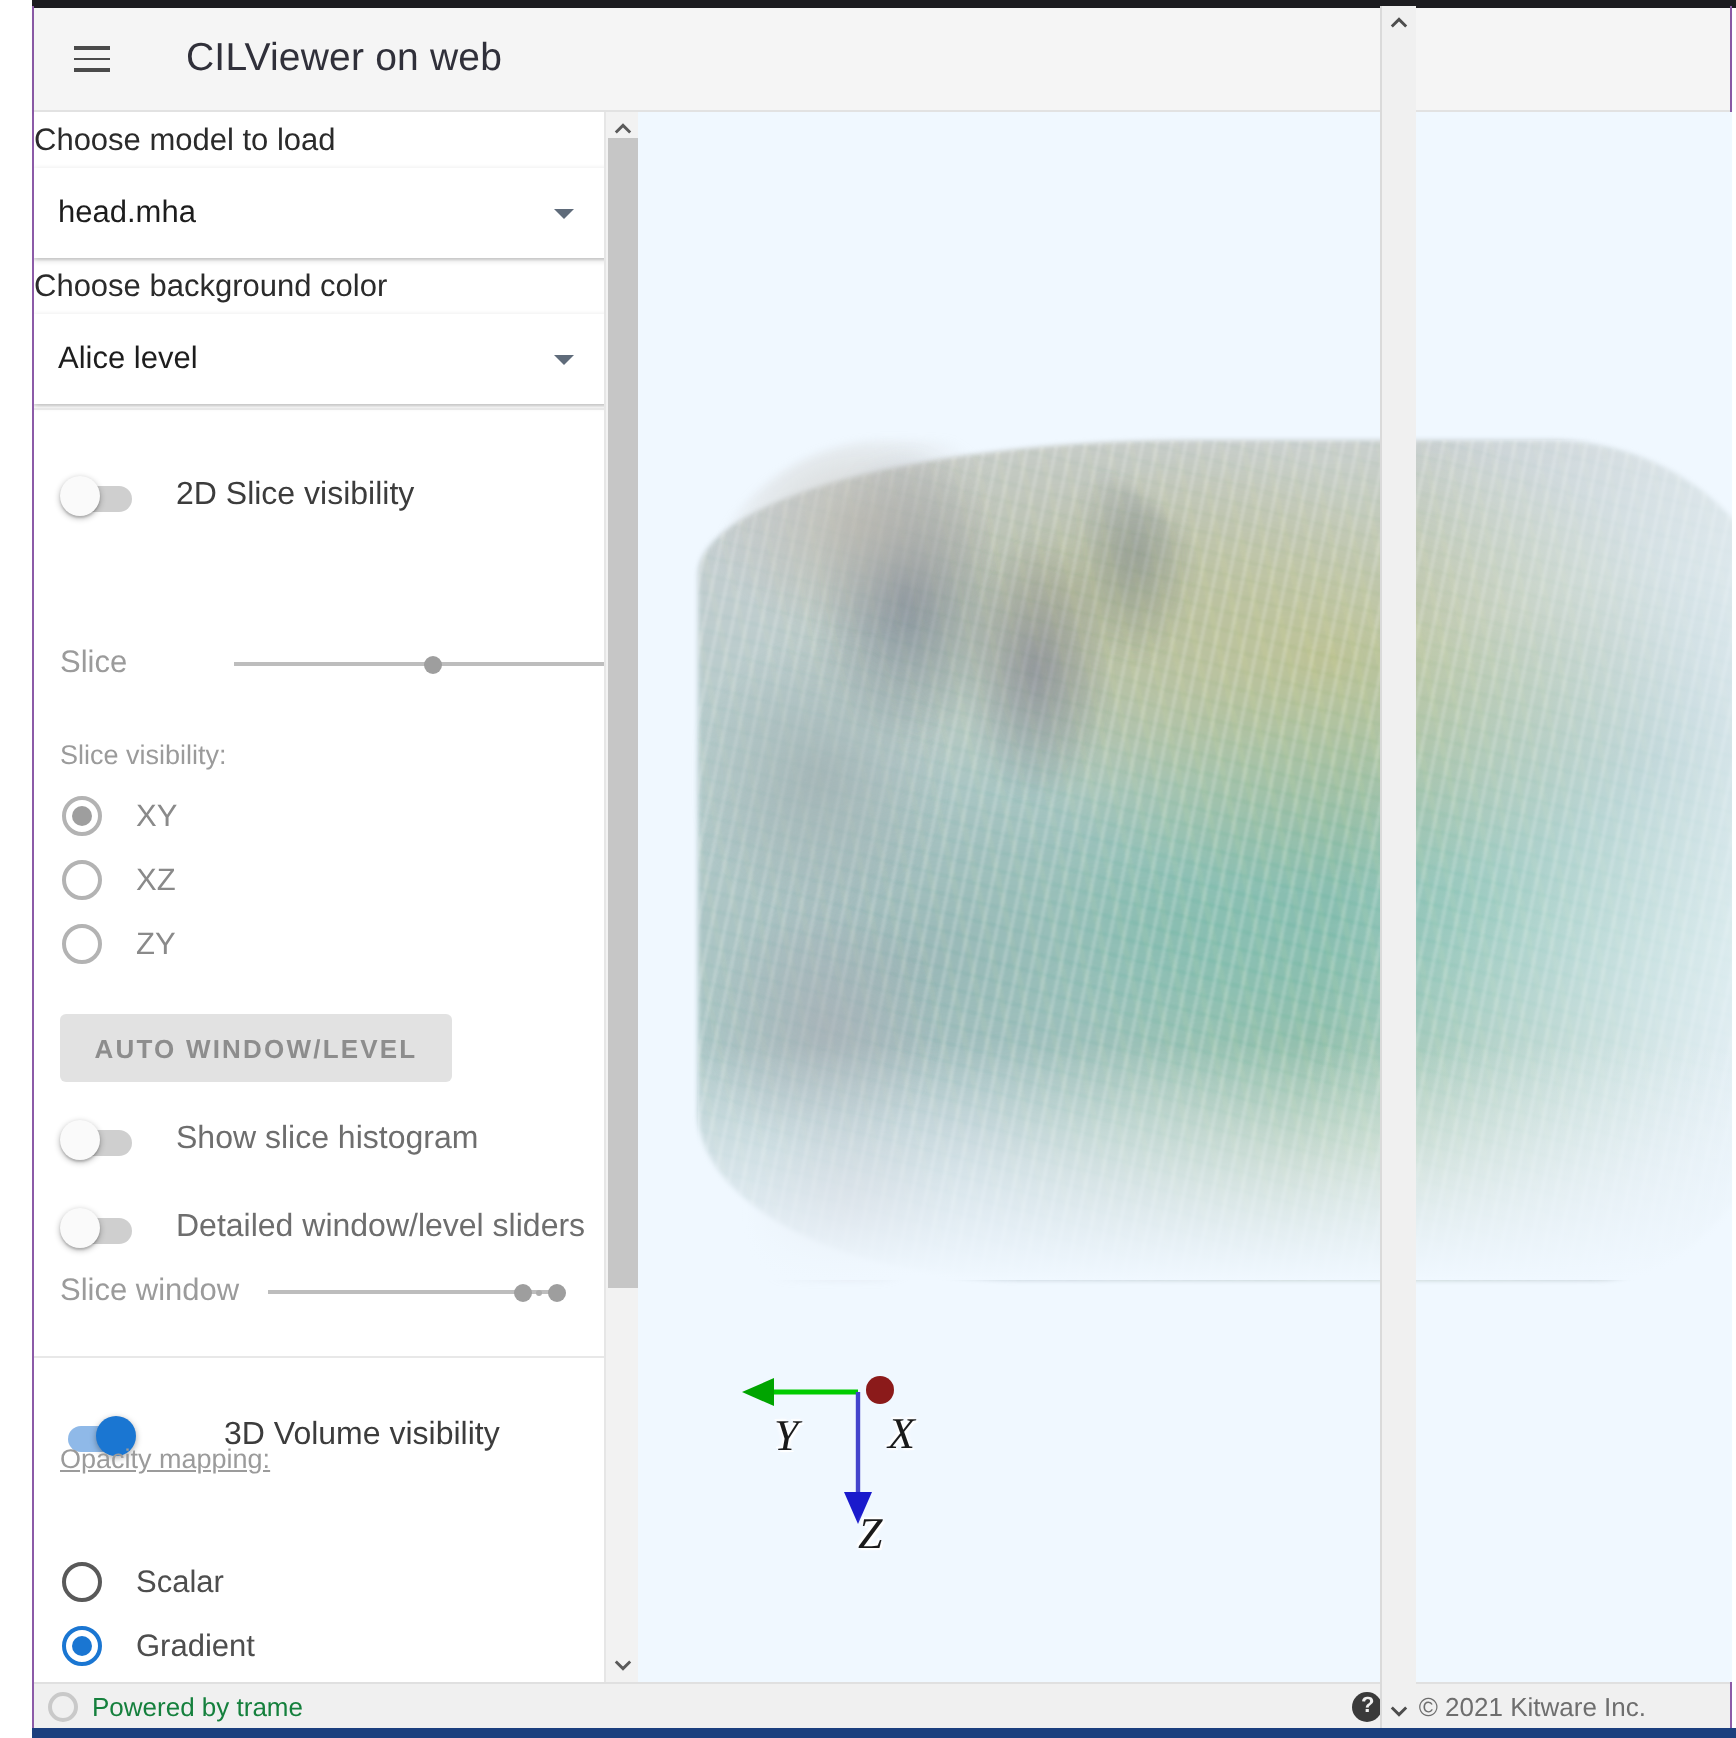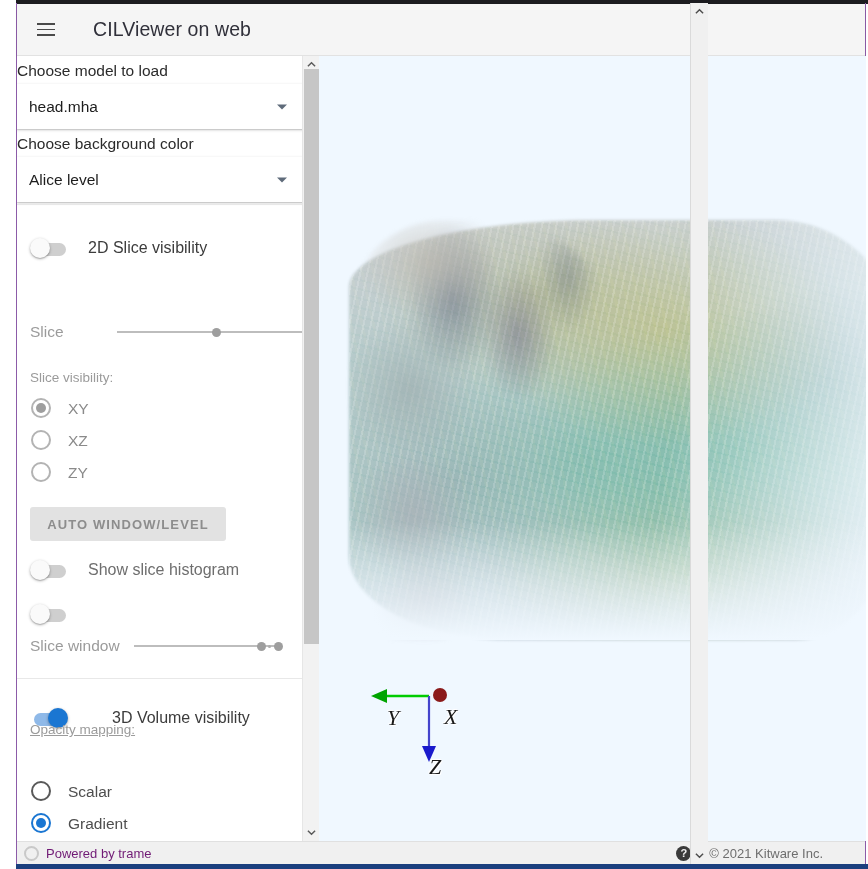--- a/index.html
+++ b/index.html
@@ -316,21 +316,21 @@
     position: absolute; left: 1px; bottom: 5px;
     width: 848px; height: 23px;
     background: #f0f0f0;
     border-top: 1px solid #e0e0e0;
     display: flex; align-items: center;
   }
   #powered-spinner {
     width: 15px; height: 15px; border-radius: 50%;
     border: 2px solid #c9c9c9; margin-left: 7px; flex: 0 0 auto;
   }
-  #powered-text { font-size: 13px; color: #701a75; margin-left: 7px; }
+  #powered-text { font-size: 13px; color: #15803d; margin-left: 7px; }
   #footer-right { margin-left: auto; display: flex; align-items: center; margin-right: 42px; }
   #help-icon {
     width: 15px; height: 15px; border-radius: 50%;
     background: #3a3a3a; color: #f0f0f0;
     font-size: 11px; font-weight: bold; line-height: 15px; text-align: center;
     flex: 0 0 auto; cursor: pointer;
   }
   #copyright-text { font-size: 13px; color: #6e6e6e; margin-left: 18px; }
 </style>
 </head>
@@ -413,20 +413,21 @@
           <div class="knob"></div>
         </div>
         <div class="toggle-label">Show slice histogram</div>
       </div>
 
       <div class="toggle-row" id="toggle-detailed" style="top:548px">
         <div class="switch">
           <div class="track"></div>
           <div class="knob"></div>
         </div>
+        <div class="toggle-label">Detailed window/level sliders</div>
       </div>
 
       <div class="slider-row" id="slider-window" style="top:580px">
         <span class="slider-label">Slice window</span>
         <span class="slider-track-wrap">
           <span class="slider-track"></span>
           <span class="slider-thumb" id="window-thumb-low" style="left: calc(88% - 4.5px);"></span>
           <span class="slider-dot-small" id="window-dot" style="left: calc(94% - 1.5px);"></span>
           <span class="slider-thumb" id="window-thumb-high" style="left: calc(100% - 4.5px);"></span>
         </span>

